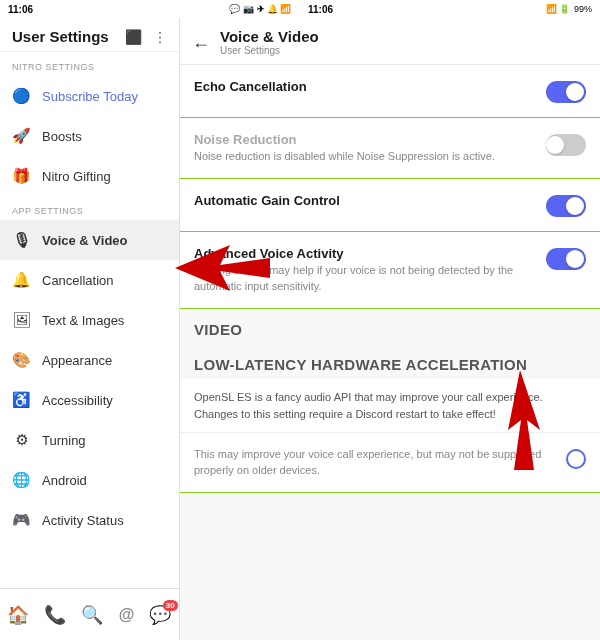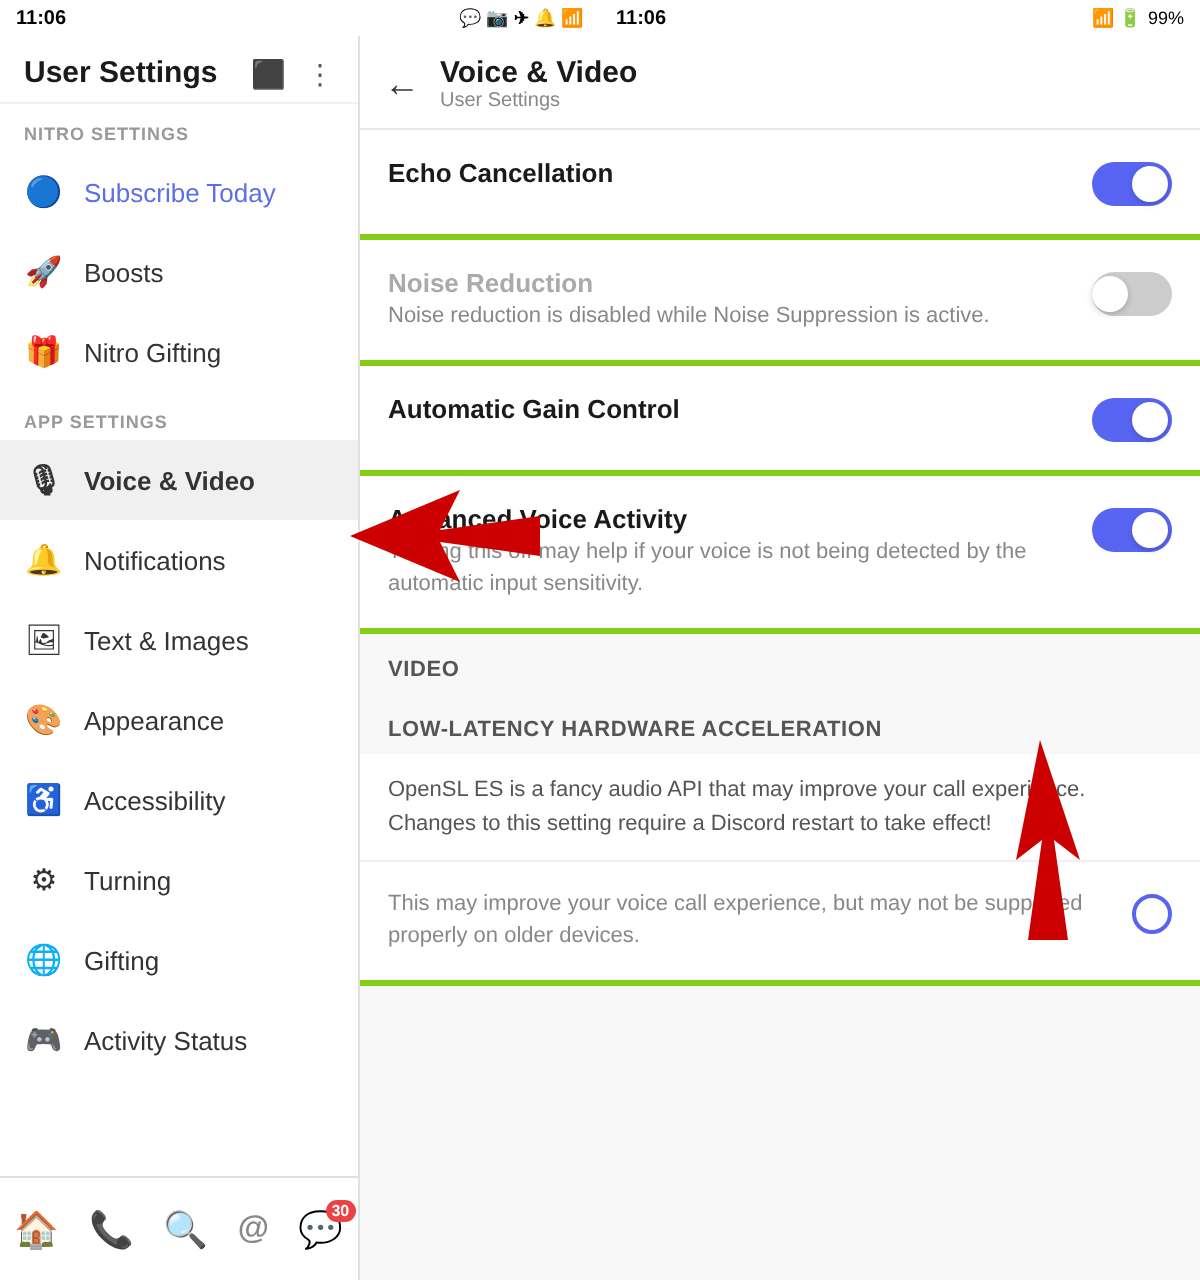--- a/index.html
+++ b/index.html
@@ -43,21 +43,21 @@
       color: #1a1a1a;
     }
     .header-icons {
       display: flex;
       gap: 10px;
       color: #555;
     }
 
     .section-label {
       font-size: 9px;
-      font-weight: 700;
+      font-weight: 400;
       color: #999;
       padding: 10px 12px 4px;
       letter-spacing: 0.5px;
     }
 
     .menu-item {
       display: flex;
       align-items: center;
       padding: 10px 12px;
       gap: 10px;
@@ -149,21 +149,21 @@
       overflow-y: auto;
       flex: 1;
     }
 
     .setting-row {
       display: flex;
       align-items: flex-start;
       justify-content: space-between;
       padding: 14px 14px;
       background: #fff;
-      border-bottom: 3px solid #84cc16;
+      border-bottom: 1px solid #84cc16;
       gap: 10px;
     }
     .setting-text-block { flex: 1; }
     .setting-label {
       font-size: 13px;
       font-weight: 600;
       color: #1a1a1a;
       margin-bottom: 2px;
     }
     .setting-label.dimmed { color: #aaa; }
@@ -219,21 +219,21 @@
       width: 8px;
       height: 8px;
       background: #fff;
       border-radius: 50%;
     }
     .radio-btn.unselected { background: #fff; }
 
     .section-divider {
       padding: 12px 14px 6px;
       background: #f8f8f8;
-      font-size: 11px;
+      font-size: 15px;
       font-weight: 700;
       color: #555;
       letter-spacing: 0.3px;
     }
 
     .both-status {
       display: flex;
       align-items: center;
     }
     .status-half {
@@ -295,41 +295,41 @@
     </div>
 
     <div class="section-label">APP SETTINGS</div>
 
     <div class="menu-item active">
       <div class="menu-icon">🎙</div>
       <span>Voice &amp; Video</span>
     </div>
     <div class="menu-item">
       <div class="menu-icon">🔔</div>
-      <span>Notifications</span>
+      <span>Cancellation</span>
     </div>
     <div class="menu-item">
       <div class="menu-icon">🖼</div>
       <span>Text &amp; Images</span>
     </div>
     <div class="menu-item">
       <div class="menu-icon">🎨</div>
       <span>Appearance</span>
     </div>
     <div class="menu-item">
       <div class="menu-icon">♿</div>
       <span>Accessibility</span>
     </div>
     <div class="menu-item">
       <div class="menu-icon">⚙</div>
       <span>Turning</span>
     </div>
     <div class="menu-item">
       <div class="menu-icon">🌐</div>
-      <span>Gifting</span>
+      <span>Android</span>
     </div>
     <div class="menu-item">
       <div class="menu-icon">🎮</div>
       <span>Activity Status</span>
     </div>
 
     <div style="flex:1;"></div>
     <div class="bottom-bar">
       <div class="tab-icon">
         <span>🏠</span>

